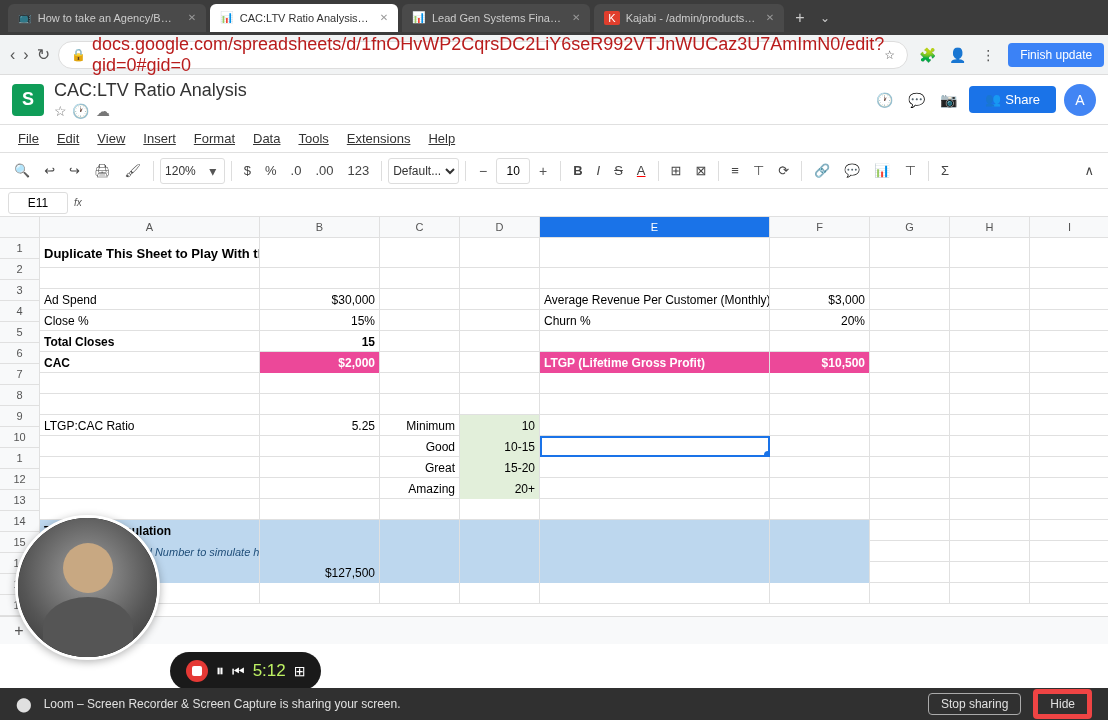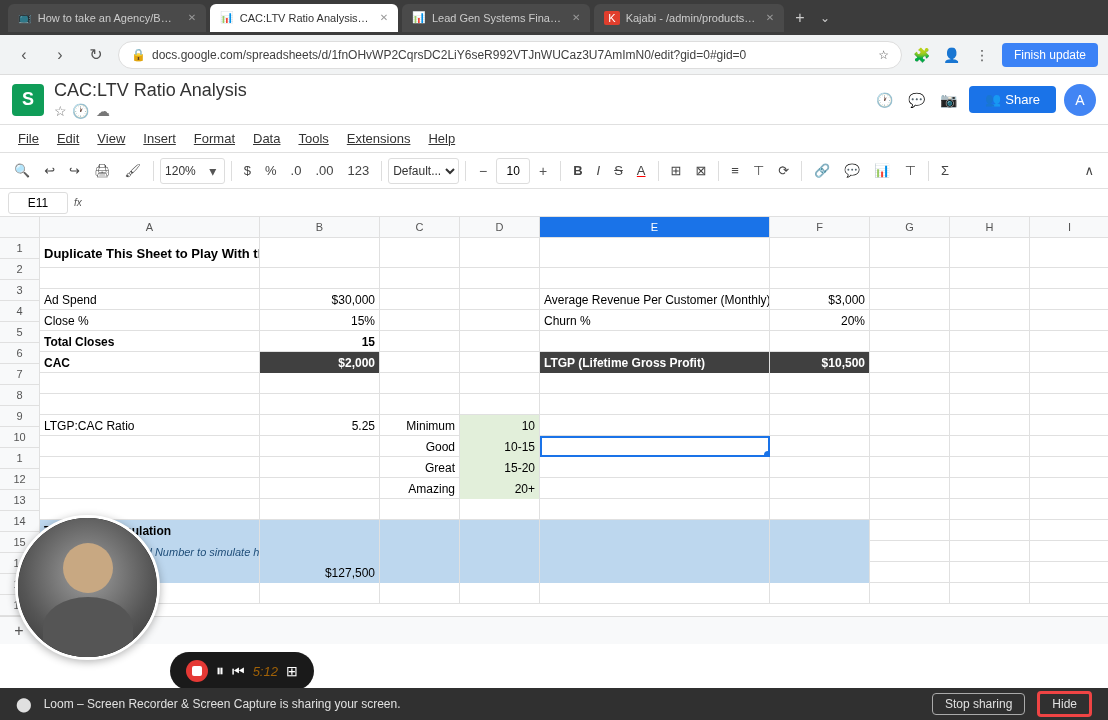--- a/index.html
+++ b/index.html
@@ -10,21 +10,21 @@
     .browser-tab { display: flex; align-items: center; height: 28px; padding: 0 10px; border-radius: 6px 6px 0 0; font-size: 12px; color: #ccc; background: #4a4a4a; gap: 6px; max-width: 200px; overflow: hidden; white-space: nowrap; }
     .browser-tab.active { background: #fff; color: #333; }
     .tab-close { font-size: 10px; color: #999; cursor: pointer; margin-left: 4px; }
     .new-tab-btn { width: 24px; height: 24px; display: flex; align-items: center; justify-content: center; color: #ccc; font-size: 16px; cursor: pointer; }
     .tab-overflow { color: #ccc; font-size: 12px; margin-left: 4px; cursor: pointer; }
 
     
     .address-row { background: #f1f3f4; height: 40px; display: flex; align-items: center; padding: 0 10px; gap: 8px; border-bottom: 1px solid #ddd; }
     .nav-btn { width: 28px; height: 28px; display: flex; align-items: center; justify-content: center; border-radius: 50%; cursor: pointer; color: #555; font-size: 16px; }
     .address-bar { flex: 1; height: 28px; background: #fff; border: 1px solid #ddd; border-radius: 14px; display: flex; align-items: center; padding: 0 12px; font-size: 13px; color: #333; }
-    .address-bar-url { font-size: 12px; color: #404040; flex: 1; }
+    .address-bar-url { font-size: 18px; color: #b91c1c; flex: 1; }
     .toolbar-icons { display: flex; align-items: center; gap: 6px; }
     .toolbar-icon { width: 24px; height: 24px; display: flex; align-items: center; justify-content: center; cursor: pointer; color: #555; font-size: 14px; }
     .finish-update-btn { background: #3b82f6; color: #fff; border: none; border-radius: 4px; padding: 5px 12px; font-size: 12px; cursor: pointer; white-space: nowrap; }
 
     
     .sheets-header { background: #fff; height: 50px; display: flex; align-items: center; padding: 0 12px; gap: 10px; border-bottom: 1px solid #e0e0e0; }
     .sheets-logo { width: 32px; height: 32px; background: #0f9d58; border-radius: 4px; display: flex; align-items: center; justify-content: center; }
     .sheets-logo-inner { color: white; font-size: 18px; font-weight: bold; }
     .sheets-title-area { flex: 1; }
     .sheets-title { font-size: 18px; color: #333; font-weight: 400; }
@@ -63,21 +63,21 @@
 
     .sheet-body { display: flex; }
     .row-numbers { display: flex; flex-direction: column; background: #f8f9fa; min-width: 40px; }
     .row-num { height: 21px; display: flex; align-items: center; justify-content: center; font-size: 11px; color: #555; border-bottom: 1px solid #e0e0e0; border-right: 1px solid #e0e0e0; cursor: pointer; }
 
     
     .grid { flex: 1; display: flex; flex-direction: column; overflow: hidden; }
     .grid-row { display: flex; border-bottom: 1px solid #e0e0e0; height: 21px; }
     .cell { border-right: 1px solid #e0e0e0; height: 21px; padding: 0 4px; font-size: 12px; display: flex; align-items: center; overflow: hidden; white-space: nowrap; }
     .cell.selected { border: 2px solid #1a73e8; }
-    .cell.green-bg { background: #404040; color: white; font-weight: bold; }
+    .cell.green-bg { background: #ec4899; color: white; font-weight: bold; }
     .cell.light-green-bg { background: #e2efda; }
     .cell.bold { font-weight: bold; }
     .cell.italic { font-style: italic; }
     .cell.right-align { justify-content: flex-end; }
 
     
     .bottom-bar { height: 28px; background: #f8f9fa; border-top: 1px solid #ddd; display: flex; align-items: center; padding: 0 8px; gap: 4px; font-size: 12px; color: #555; }
     .sheet-tab { padding: 3px 12px; border-radius: 4px 4px 0 0; cursor: pointer; font-size: 12px; }
     .sheet-tab.active { background: #fff; color: #1a73e8; font-weight: 500; border: 1px solid #ddd; border-bottom: none; }
     .add-sheet-btn { width: 22px; height: 22px; display: flex; align-items: center; justify-content: center; cursor: pointer; font-size: 16px; color: #555; }
@@ -87,28 +87,28 @@
     .video-placeholder { width: 100%; height: 100%; background: radial-gradient(circle at 50% 40%, #a0a0a0 0%, #555 60%, #333 100%); display: flex; align-items: center; justify-content: center; }
     .person-head { width: 50px; height: 50px; background: #c8a882; border-radius: 50%; position: absolute; top: 25px; left: 50%; transform: translateX(-50%); }
     .person-body { width: 90px; height: 60px; background: #555; border-radius: 50% 50% 0 0; position: absolute; bottom: 0; left: 50%; transform: translateX(-50%); }
 
     
     .recording-toolbar { position: absolute; bottom: 30px; left: 170px; display: flex; align-items: center; gap: 8px; background: #1a1a1a; border-radius: 24px; padding: 4px 16px; z-index: 11; height: 38px; }
     .rec-btn { width: 22px; height: 22px; background: #e53935; border-radius: 50%; display: flex; align-items: center; justify-content: center; cursor: pointer; }
     .rec-dot { width: 10px; height: 10px; background: white; border-radius: 2px; }
     .pause-btn { color: white; font-size: 16px; cursor: pointer; display: flex; align-items: center; }
     .rewind-btn { color: white; font-size: 14px; cursor: pointer; }
-    .timer { color: #a16207; font-size: 13px; font-weight: 500; font-style: italic; }
+    .timer { color: #bef264; font-size: 17px; font-weight: 500; }
     .grid-btn { color: white; font-size: 14px; cursor: pointer; }
 
     
     .sharing-bar { position: absolute; bottom: 0; left: 0; right: 0; height: 32px; background: #303030; display: flex; align-items: center; padding: 0 16px; gap: 12px; z-index: 12; }
     .sharing-text { color: #e0e0e0; font-size: 12px; flex: 1; }
     .stop-sharing-btn { background: transparent; border: 1px solid #aaa; color: #e0e0e0; border-radius: 4px; padding: 3px 12px; font-size: 12px; cursor: pointer; }
-    .hide-btn { background: transparent; border: 3px solid #ef4444; color: #e0e0e0; border-radius: 4px; padding: 3px 12px; font-size: 12px; cursor: pointer; }
+    .hide-btn { background: transparent; border: 5px solid #ef4444; color: #e0e0e0; border-radius: 4px; padding: 3px 12px; font-size: 12px; cursor: pointer; }
 
     
     .w-a { width: 220px; min-width: 220px; }
     .w-b { width: 120px; min-width: 120px; }
     .w-c { width: 80px; min-width: 80px; }
     .w-d { width: 80px; min-width: 80px; }
     .w-e { width: 230px; min-width: 230px; }
     .w-f { width: 100px; min-width: 100px; }
     .w-g { width: 80px; min-width: 80px; }
     .w-h { width: 80px; min-width: 80px; }

